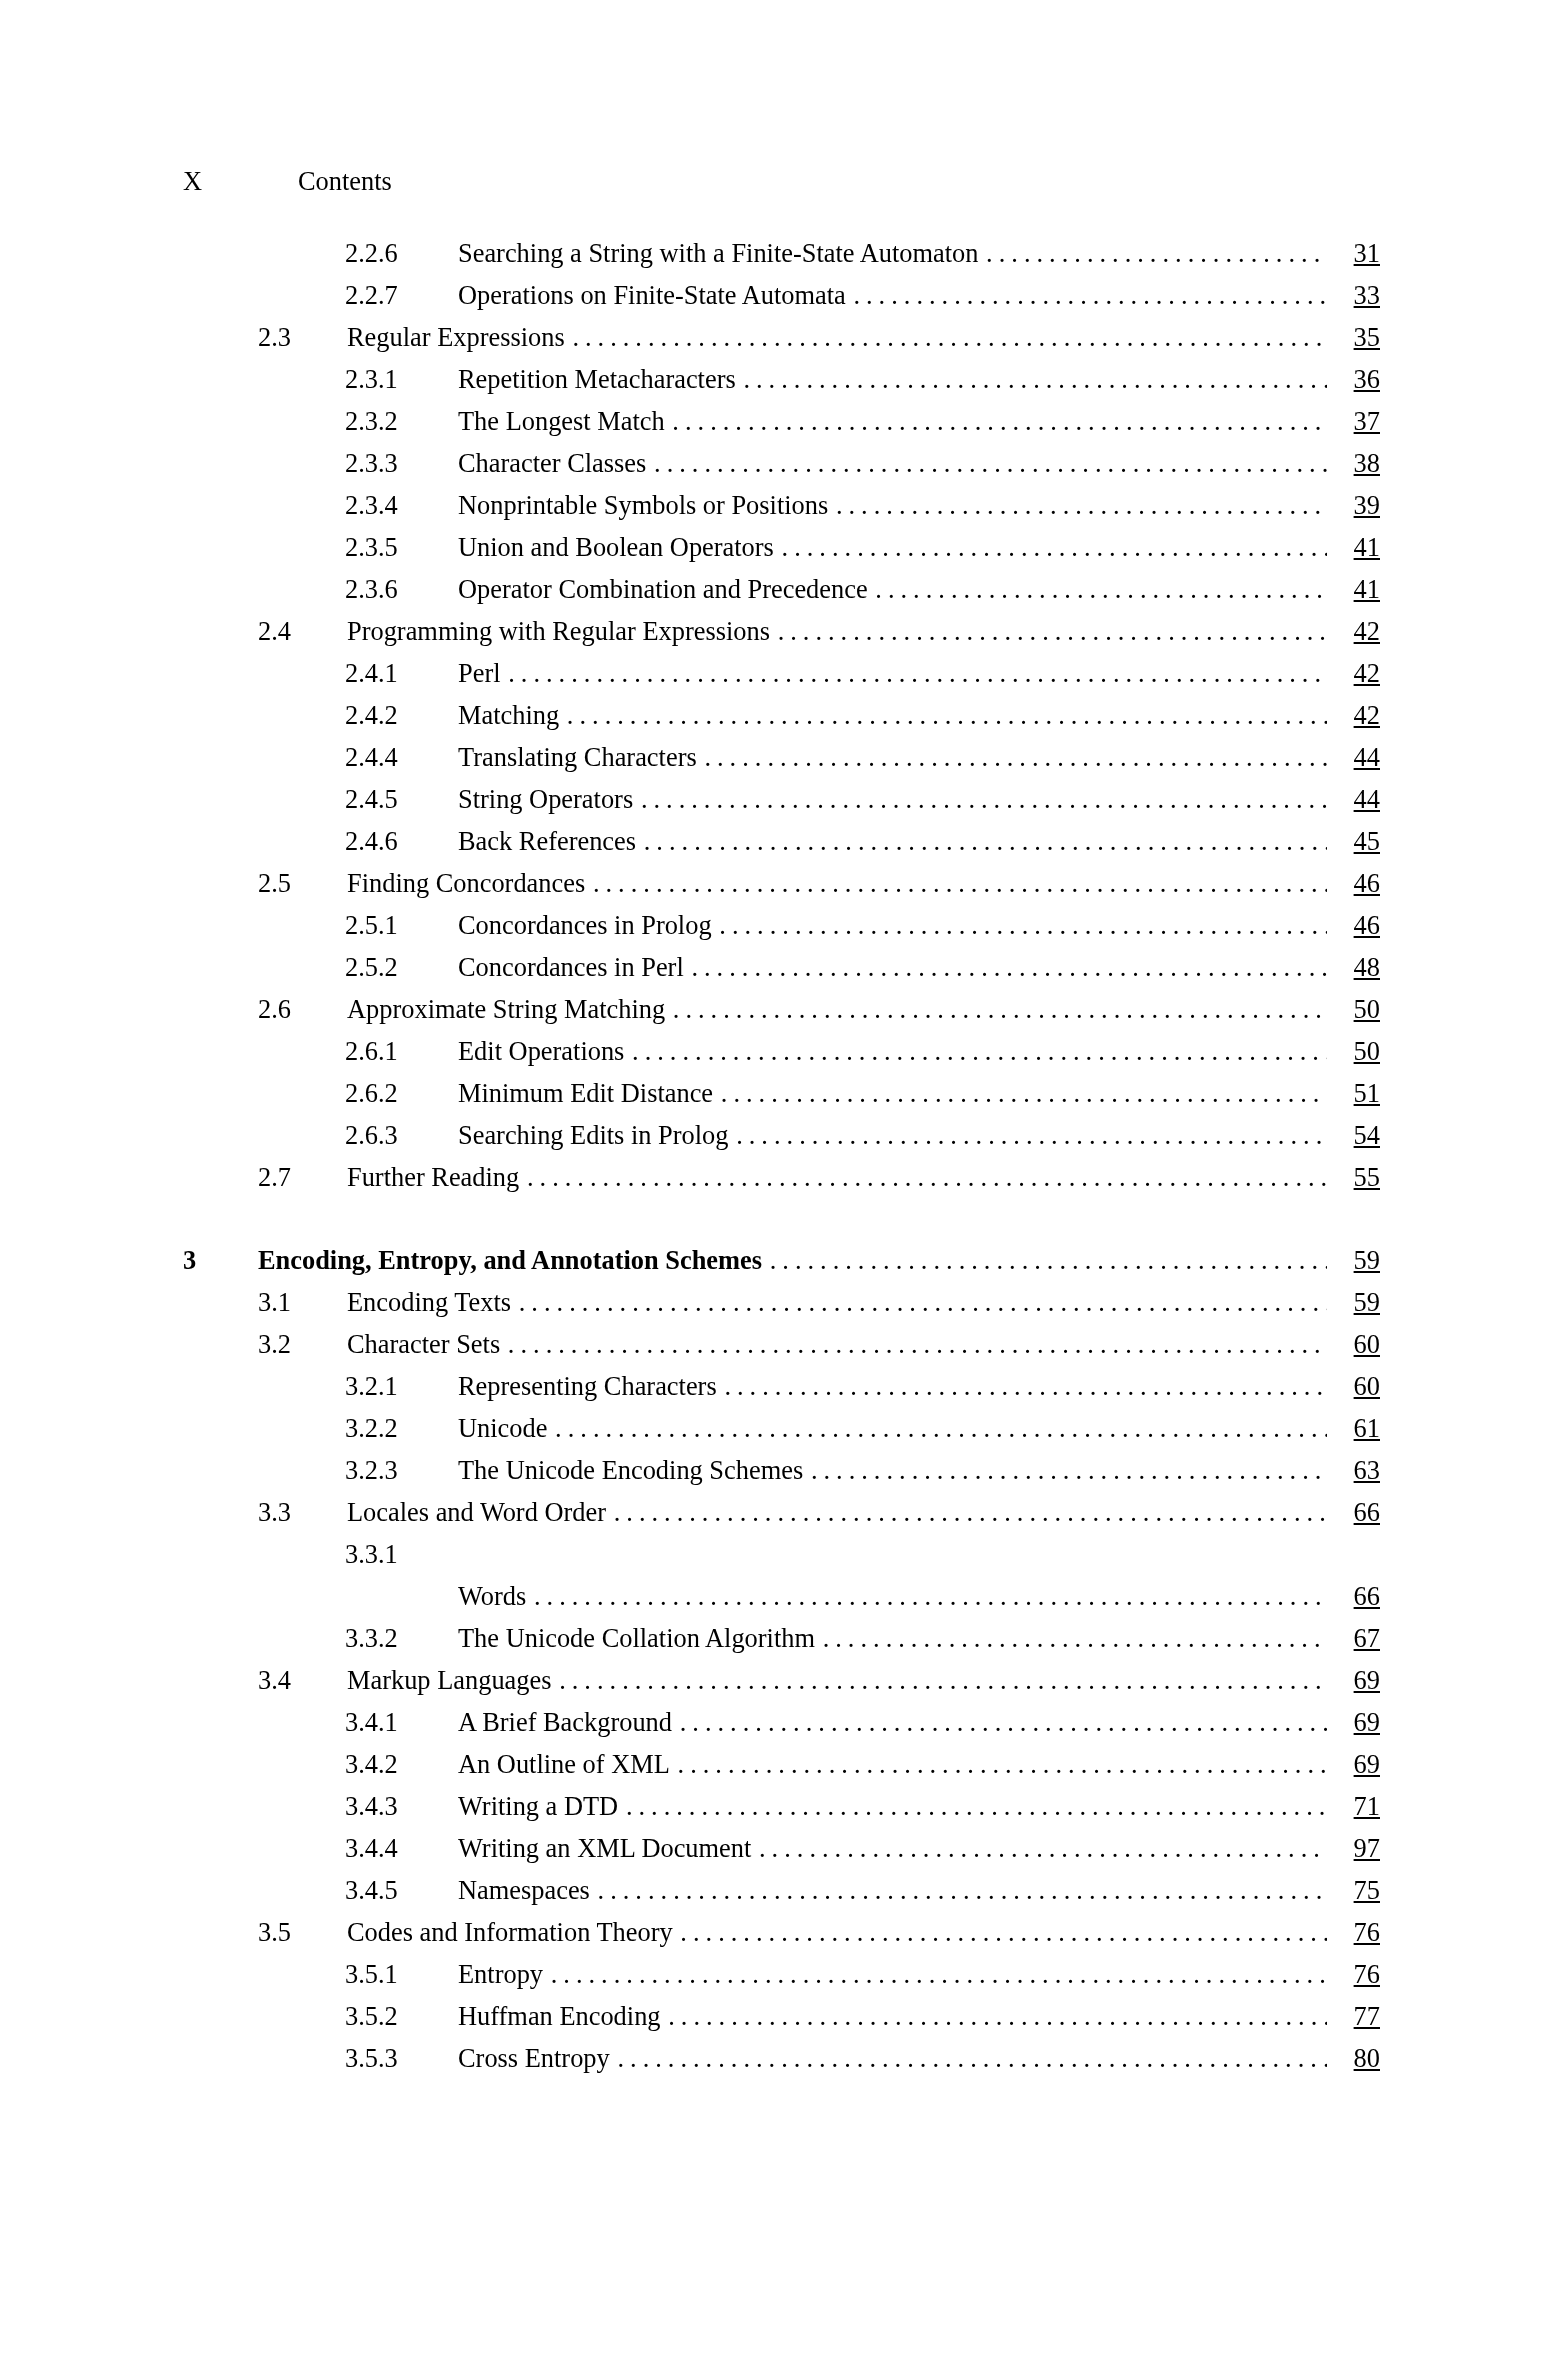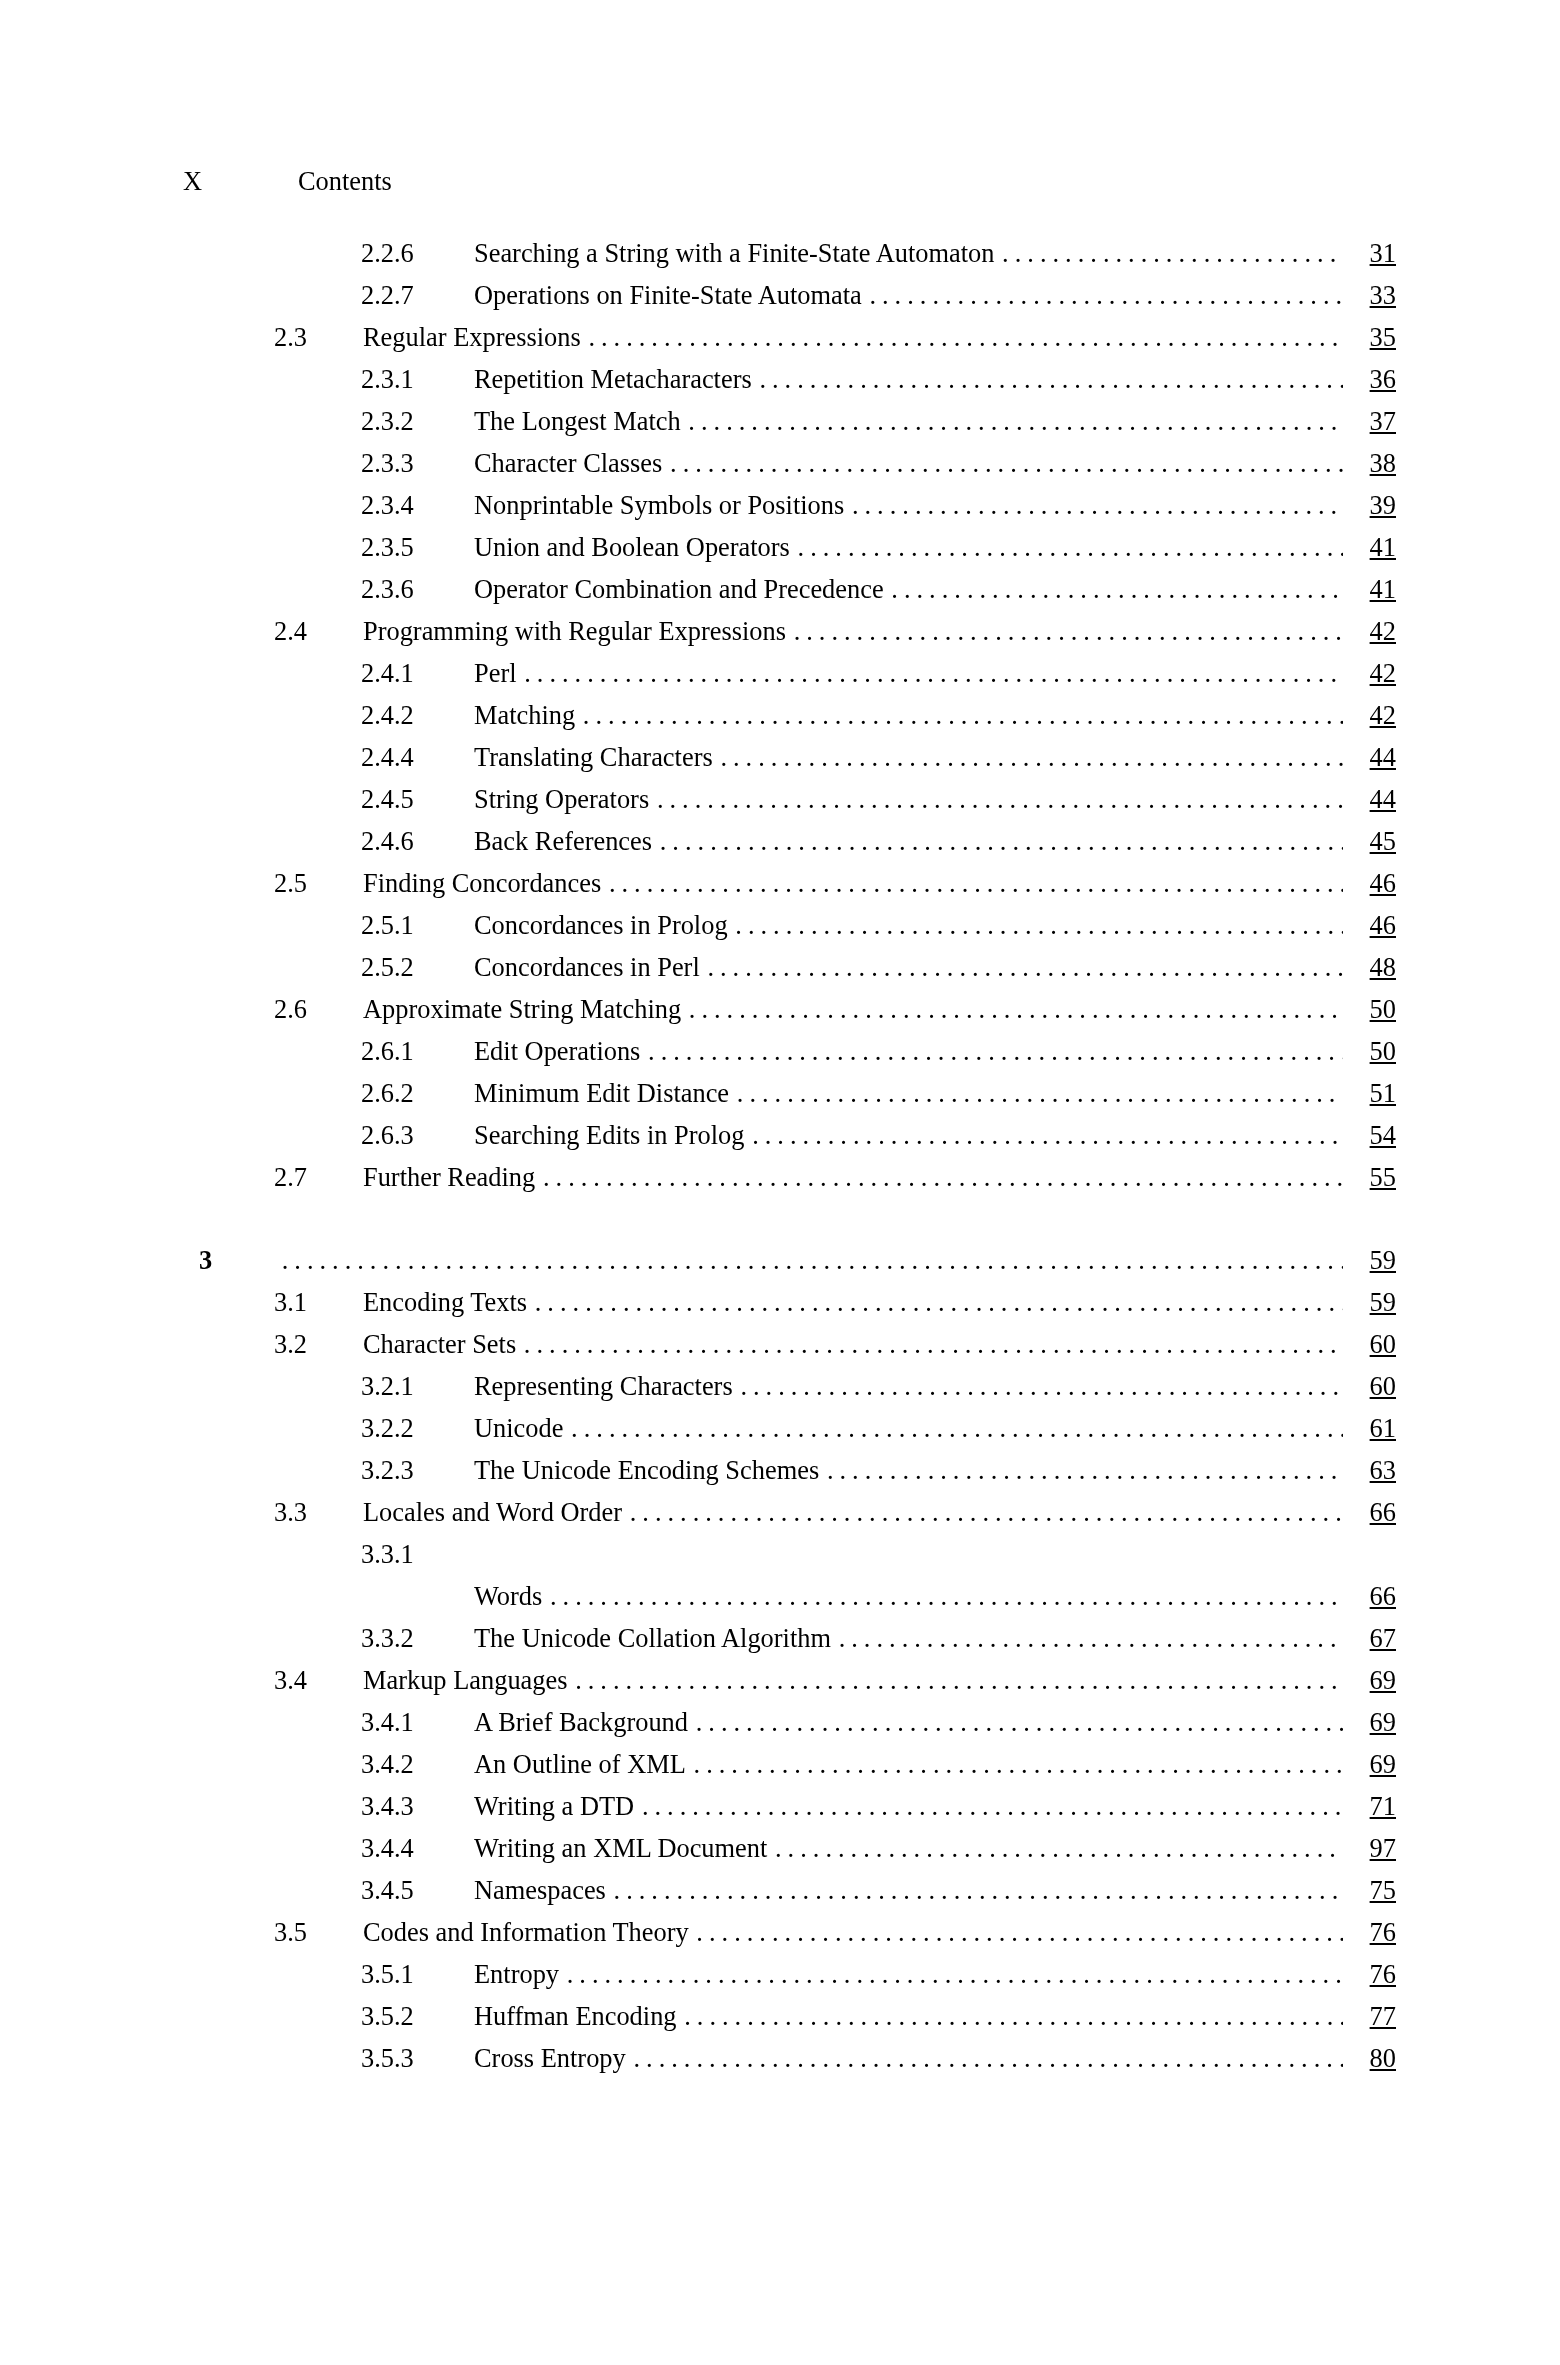--- a/index.html
+++ b/index.html
@@ -21,21 +21,21 @@
     position: absolute;
     left: 183px;
     top: 164px;
     font-size: 26.4px;
     line-height: 34px;
     display: flex;
   }
   .hdr-num { width: 115px; }
   .toc {
     position: absolute;
-    left: 199px;
+    left: 183px;
     top: 232px;
     width: 1197px;
     font-size: 26.4px;
   }
   .row {
     display: flex;
     line-height: 42px;
   }
   .row span { line-height: 42px; }
   .num { flex: none; }
@@ -211,20 +211,21 @@
         <span class="page-num">54</span>
       </div>
       <div class="row l2">
         <span class="num">2.7</span>
         <span class="title">Further Reading</span>
         <span class="leader"></span>
         <span class="page-num">55</span>
       </div>
       <div class="row l1 bold gap">
         <span class="num">3</span>
+        <span class="title">Encoding, Entropy, and Annotation Schemes</span>
         <span class="leader"></span>
         <span class="page-num">59</span>
       </div>
       <div class="row l2">
         <span class="num">3.1</span>
         <span class="title">Encoding Texts</span>
         <span class="leader"></span>
         <span class="page-num">59</span>
       </div>
       <div class="row l2">

